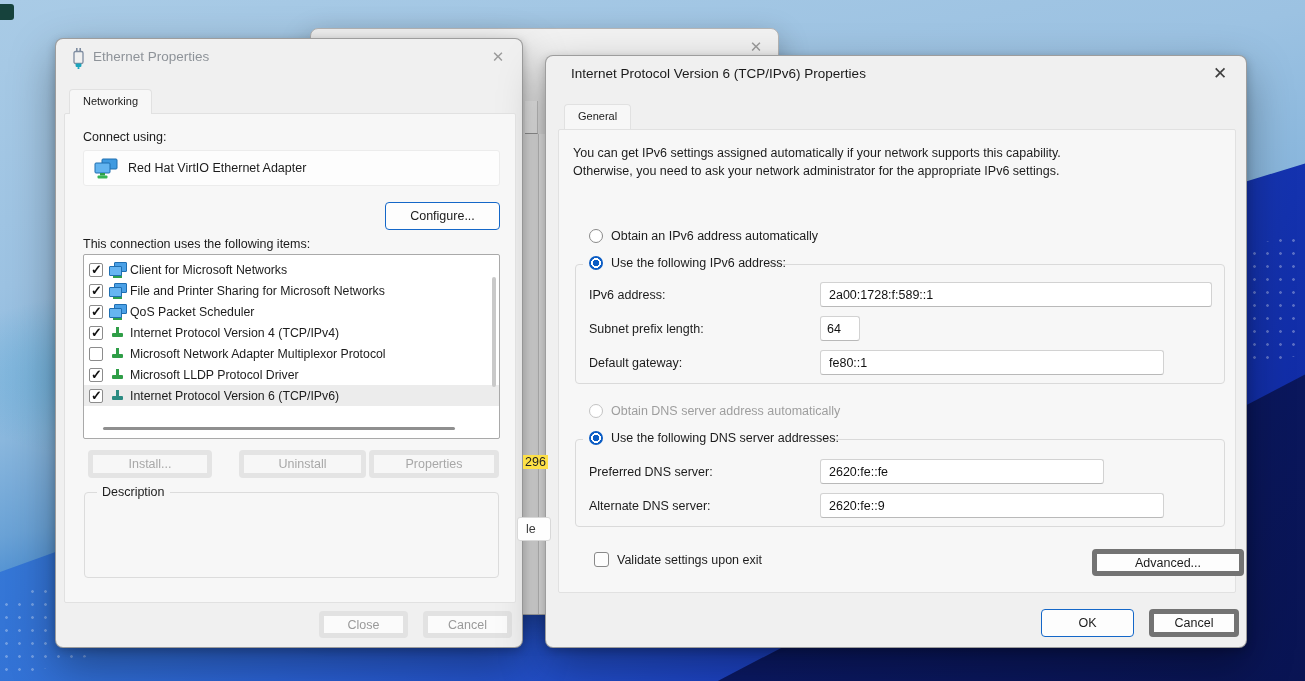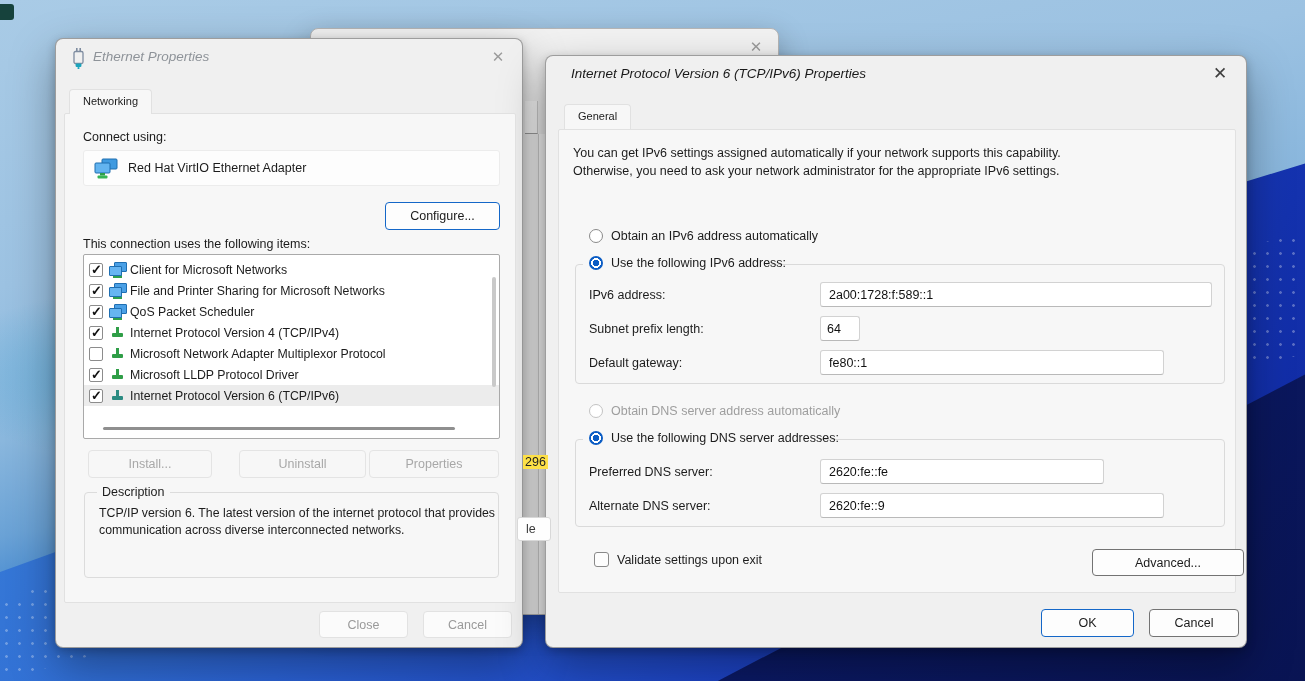--- a/index.html
+++ b/index.html
@@ -26,28 +26,28 @@
   .wp-glow { position:absolute; left:-60px; top:290px; width:360px; height:170px;
     background:radial-gradient(ellipse at center, rgba(64,160,210,.55), rgba(64,160,210,0) 70%);
   }
   .wp-teal-square { position:absolute; left:0; top:4px; width:14px; height:16px;
     background:#16423c; border-radius:0 3px 3px 0; }
 
   
   .dlg { position:absolute; background:#f0f0f0; border:1px solid rgba(90,90,90,.55);
     border-radius:8px; box-shadow:0 18px 45px rgba(0,0,0,.35), 0 3px 10px rgba(0,0,0,.22); }
   .titlebar { position:absolute; left:0; top:0; right:0; height:36px; }
-  .title-text { position:absolute; top:10px; font-size:13.5px; color:#1a1a1a; white-space:nowrap;font-style:italic; }
+  .title-text { position:absolute; top:10px; font-size:13.5px; color:#1a1a1a; white-space:nowrap; }
   .close-x { position:absolute; top:7px; width:24px; height:22px; text-align:center;
     font-size:15px; line-height:22px; color:#404040; cursor:default; }
   .tab { position:absolute; background:#f7f7f7; border:1px solid #e1e1e1; border-bottom:none;
     border-radius:4px 4px 0 0; padding:5px 13px 7px 13px; font-size:11px; color:#1b1b1b; z-index:2; }
   .page { position:absolute; background:#f7f7f7; border:1px solid #e1e1e1; border-radius:2px; z-index:1; }
 
-  .btn { position:absolute; background:#fdfdfd; border:1px solid #737373; border-radius:4px;
+  .btn { position:absolute; background:#fdfdfd; border:5px solid #737373; border-radius:4px;
     font-family:"Liberation Sans",sans-serif; font-size:12.5px; color:#1b1b1b; text-align:center; }
   .btn.accent { border:1.5px solid #1467c8; }
   .btn.disabled { background:#f7f7f7; border-color:#e4e4e4; color:#a8a8a8; }
   .btn.inactive { color:#9a9a9a; border-color:#e2e2e2; background:#fbfbfb; }
 
   .field-label { position:absolute; white-space:nowrap; color:#1c1c1c; }
   .txt-input { position:absolute; height:25px; background:#fff; border:1px solid #d2d2d2;
     border-bottom-color:#b9b9b9; border-radius:3px; padding:0 8px; font-family:"Liberation Sans",sans-serif;
     font-size:12.5px; color:#111; }
 
@@ -215,21 +215,20 @@
         <div class="vscroll-thumb"></div>
         <div class="hscroll-thumb"></div>
       </div>
 
       <button class="btn disabled" style="left:23px; top:336px; width:124px; height:28px;">Install...</button>
       <button class="btn disabled" style="left:174px; top:336px; width:127px; height:28px;">Uninstall</button>
       <button class="btn disabled" style="left:304px; top:336px; width:130px; height:28px;">Properties</button>
 
       <div class="desc-box" style="left:19px; top:378px; width:415px; height:86px;">
         <span class="desc-label">Description</span>
-        <div class="desc-text">TCP/IP version 6. The latest version of the internet protocol that provides communication across diverse interconnected networks.</div>
       </div>
     </div>
 
     <button class="btn inactive" style="left:263px; top:572px; width:89px; height:27px;">Close</button>
     <button class="btn inactive" style="left:367px; top:572px; width:89px; height:27px;">Cancel</button>
   </div>
 
   <div class="dlg" style="left:545px; top:55px; width:702px; height:593px;">
     <div class="titlebar">
       <span class="title-text" style="left:25px;">Internet Protocol Version 6 (TCP/IPv6) Properties</span>

